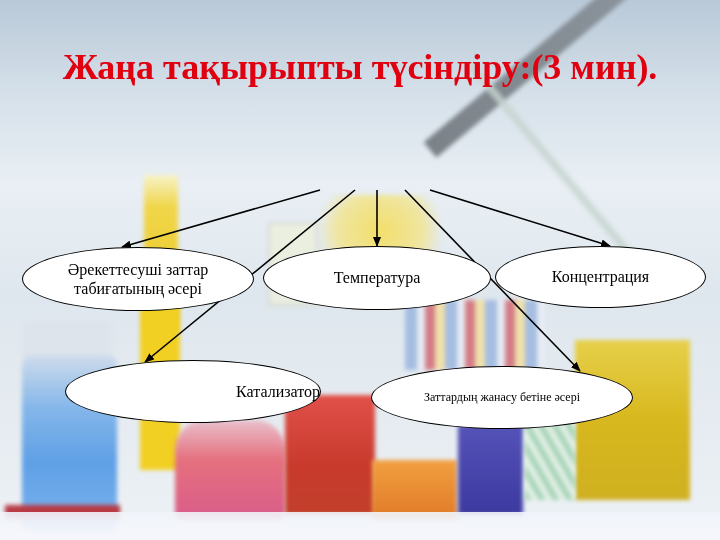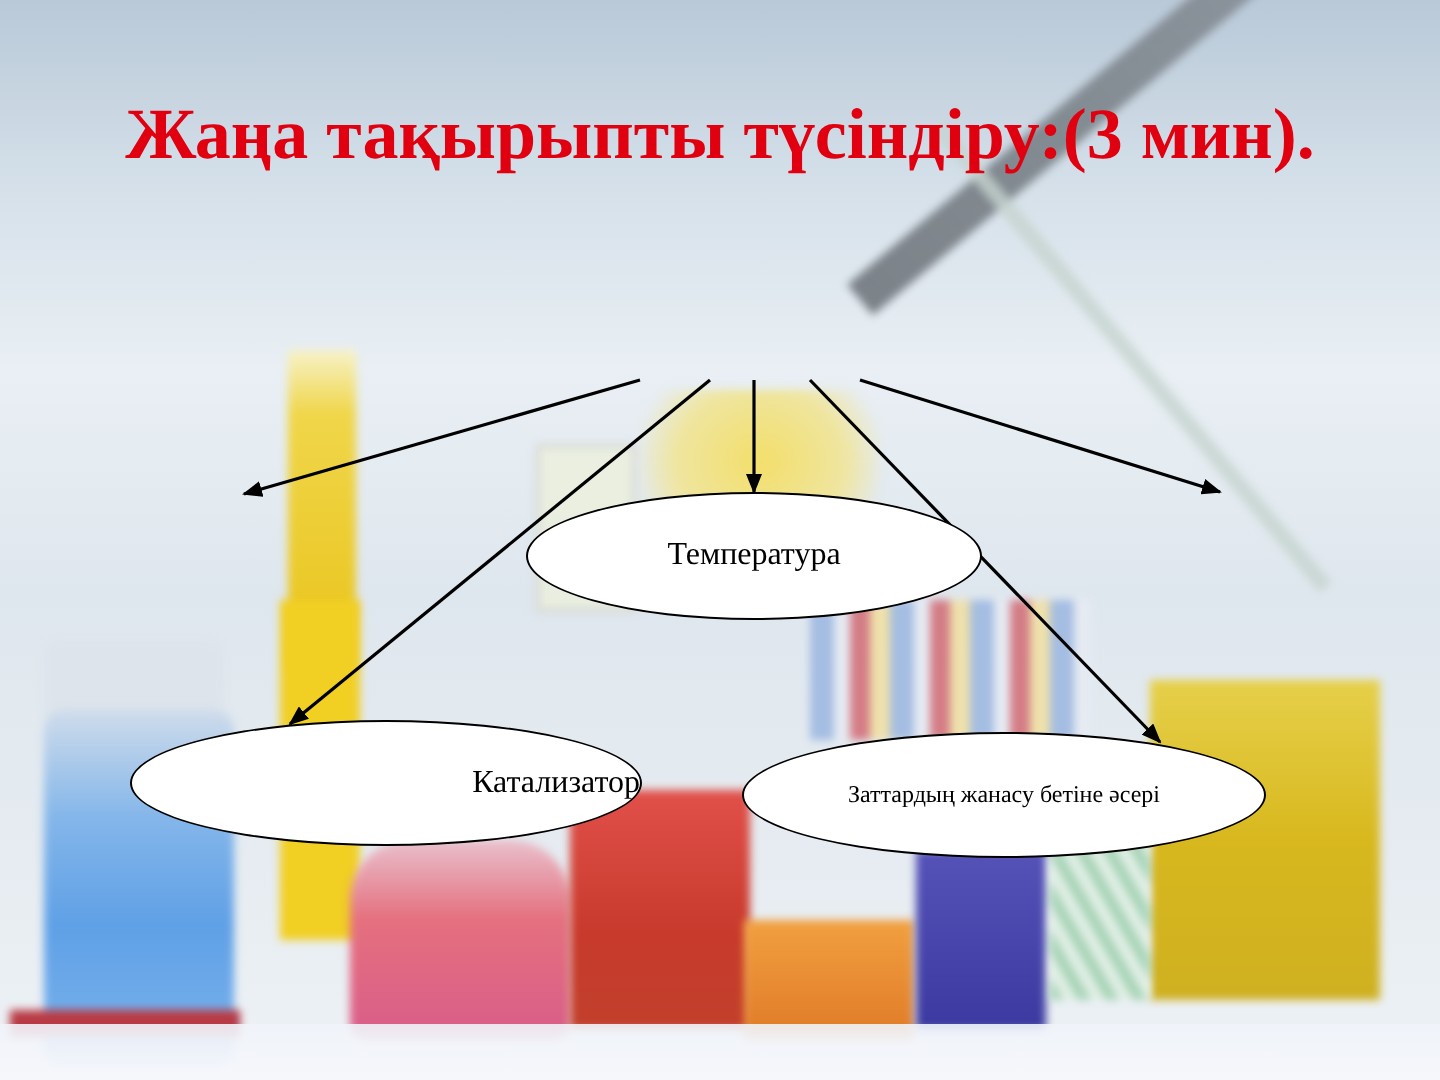--- a/index.html
+++ b/index.html
@@ -67,25 +67,32 @@
       </marker>
     </defs>
     <line x1="320" y1="190" x2="122" y2="247" stroke="#000" stroke-width="1.6" marker-end="url(#ah)"></line>
     <line x1="355" y1="190" x2="145" y2="362" stroke="#000" stroke-width="1.6" marker-end="url(#ah)"></line>
     <line x1="377" y1="190" x2="377" y2="246" stroke="#000" stroke-width="1.6" marker-end="url(#ah)"></line>
     <line x1="405" y1="190" x2="580" y2="371" stroke="#000" stroke-width="1.6" marker-end="url(#ah)"></line>
     <line x1="430" y1="190" x2="610" y2="246" stroke="#000" stroke-width="1.6" marker-end="url(#ah)"></line>
   </svg>
 
 
+  <div class="ell" style="left:22px;top:247px;width:232px;height:64px;font-size:16px;flex-direction:column;">
+    <span>Әрекеттесуші заттар</span>
+    <span>табиғатының әсері</span>
+  </div>
 
   <div class="ell" style="left:263px;top:246px;width:228px;height:64px;font-size:16px;">
     <span>Температура</span>
   </div>
 
+  <div class="ell" style="left:495px;top:246px;width:211px;height:62px;font-size:16px;">
+    <span>Концентрация</span>
+  </div>
 
   <div class="ell" style="left:65px;top:360px;width:256px;height:63px;font-size:16px;justify-content:flex-end;">
     <span>Катализатор</span>
   </div>
 
   <div class="ell" style="left:371px;top:366px;width:262px;height:63px;font-size:12px;">
     <span>Заттардың жанасу бетіне әсері</span>
   </div>
 
 </div>

